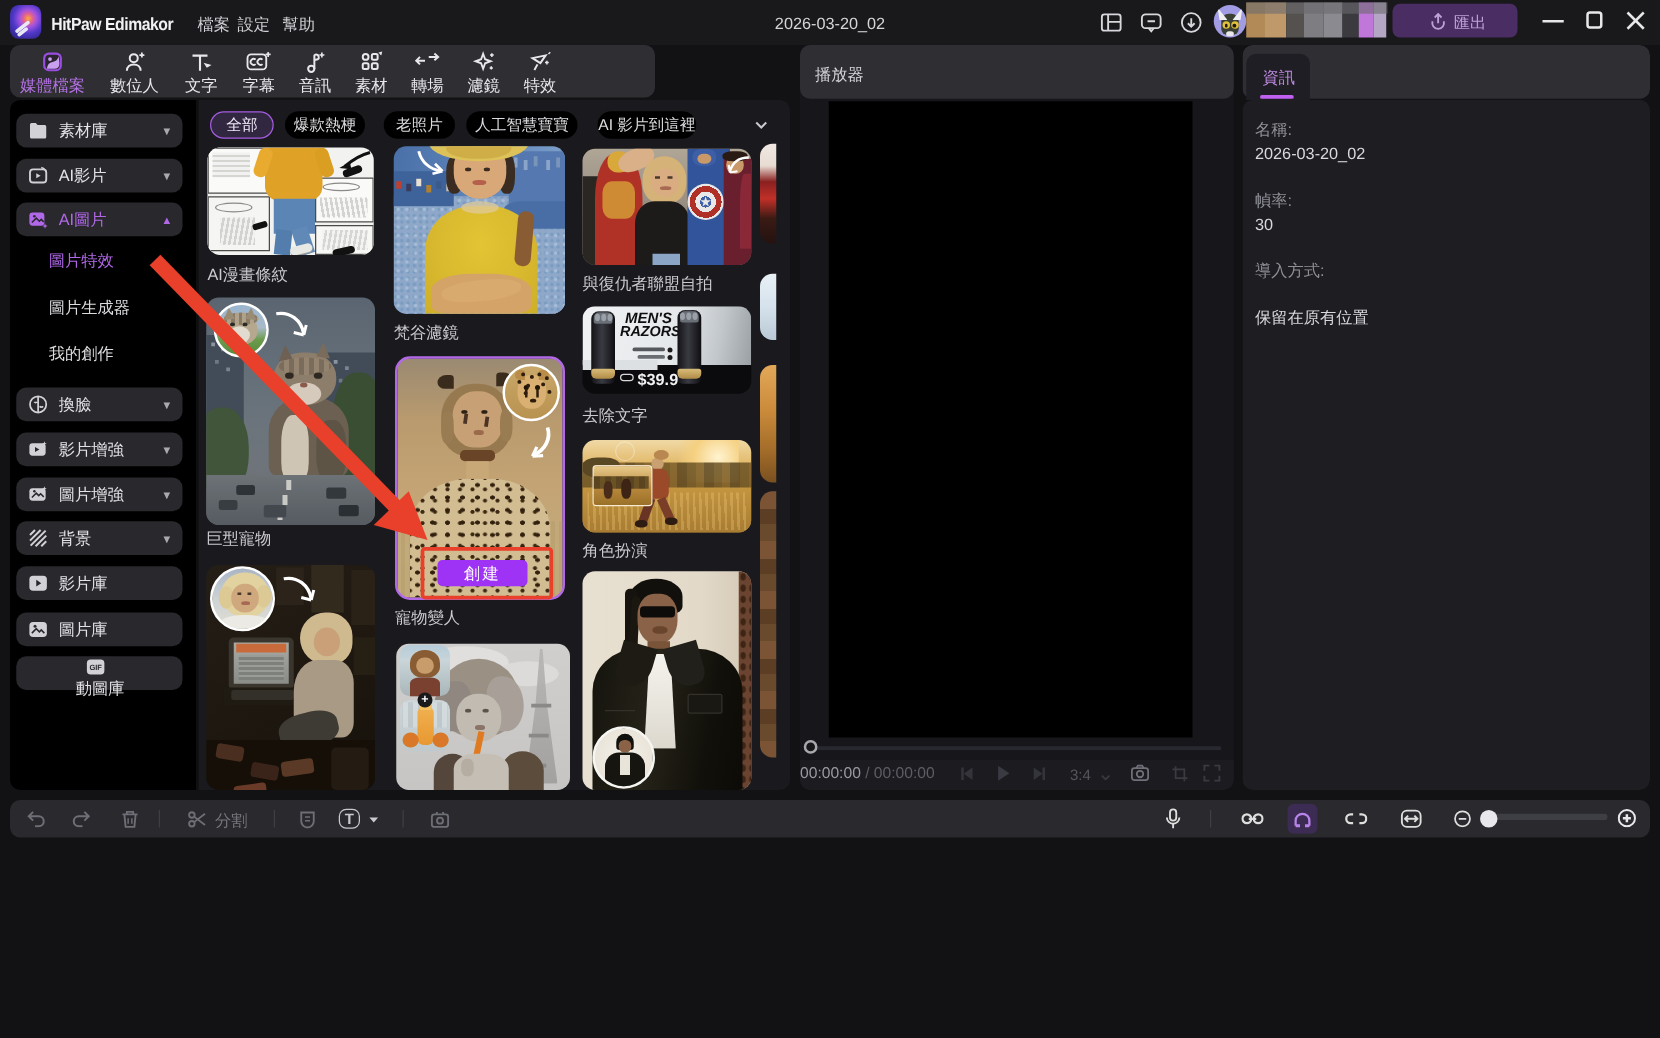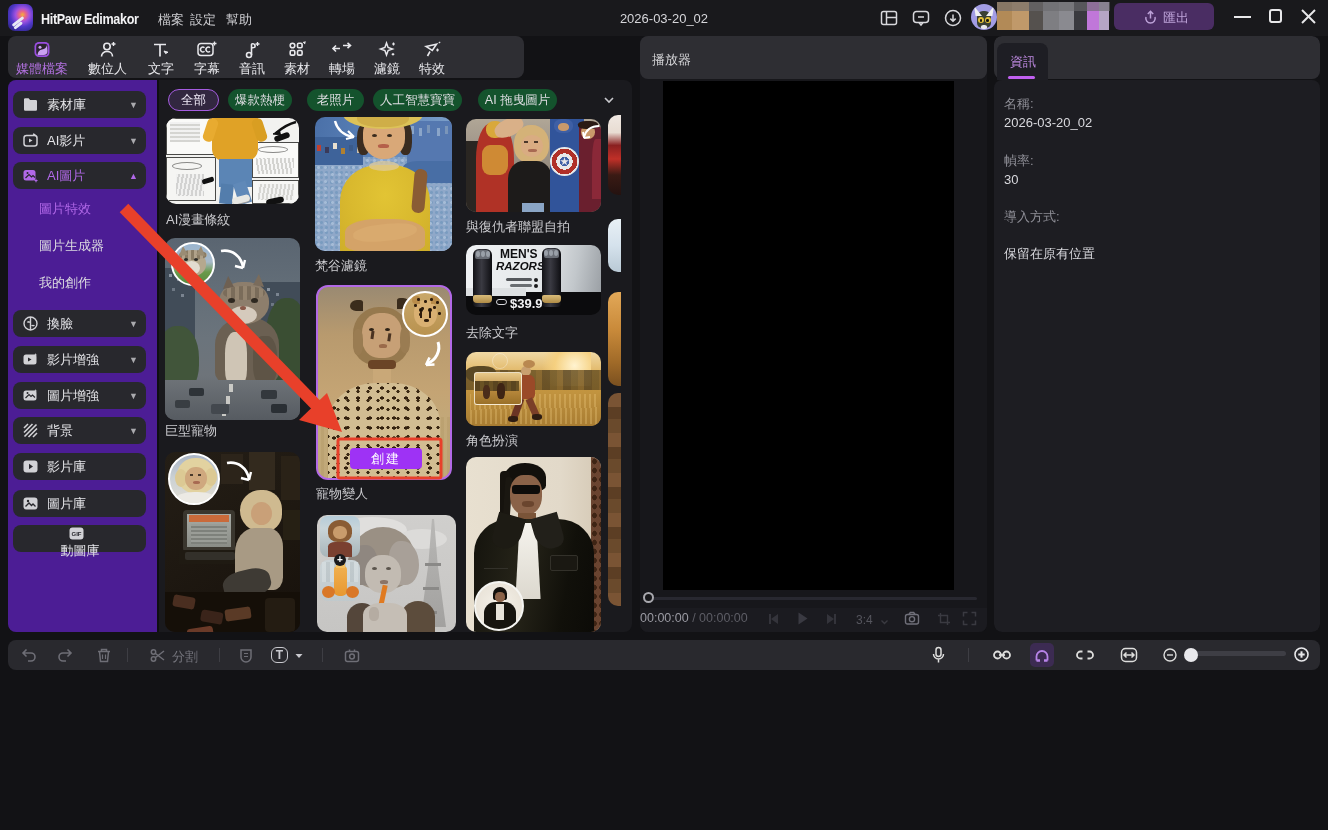--- a/index.html
+++ b/index.html
@@ -19,30 +19,30 @@
 
 
 #toolbar { position:absolute; left:8px; top:36px; width:516px; height:42px; background:#2e2e33; border-radius:8px; }
 .titem { position:absolute; top:4px; text-align:center; }
 .titem .tlabel { font-size:13px; color:#e8e8ec; margin-top:1px; }
 .titem.active .tlabel { color:#b472e2; }
 .ticon { height:19px; display:flex; align-items:flex-end; justify-content:center; }
 
 
 #leftpanel { position:absolute; left:8px; top:80px; width:624px; height:552px; background:#1a1a1e; border-radius:8px; overflow:hidden; }
-#sidebar { position:absolute; left:0; top:0; width:149px; height:552px; background:#4c1d95; }
+#sidebar { position:absolute; left:0; top:0; width:149px; height:552px; background:#000000; }
 .sbtn { position:absolute; left:5px; width:133px; height:27px; background:#28282d; border-radius:8px; display:flex; align-items:center; padding:0 8px 0 9px; }
 .sbtn .sic { width:17px; height:17px; margin-right:8px; flex:none; }
 .sbtn .stxt { font-size:13px; color:#e4e4e8; flex:1; }
 .sbtn .caret { color:#aaaaae; font-size:9px; }
 .ssub { position:absolute; left:31px; font-size:13px; color:#dddde1; }
 #sdivider { position:absolute; left:145px; top:0; width:2px; height:552px; background:#141417; }
 
 #content { position:absolute; left:147px; top:0; width:477px; height:552px; }
-.chip { position:absolute; top:9px; height:22px; border-radius:11px; background:#14532d; color:#dcdce0;
+.chip { position:absolute; top:9px; height:22px; border-radius:11px; background:#000000; color:#dcdce0;
   font-size:12.5px; display:flex; align-items:center; justify-content:center; }
 .chip.sel { background:#322740; border:1px solid #a55ce0; color:#f0eaf8; }
 .card { position:absolute; border-radius:10px; overflow:hidden; }
 .clabel { position:absolute; font-size:13px; color:#cbcbcf; }
 .inset-circle { position:absolute; border-radius:50%; border:2px solid #fff; overflow:hidden; }
 
 
 #player { position:absolute; left:640px; top:36px; width:347px; height:596px; background:#17171b; border-radius:8px; }
 #player-head { position:absolute; left:0; top:0; width:347px; height:43px; background:#2e2e33; border-radius:8px; }
 #player-head span { position:absolute; left:12px; top:15px; font-size:13px; color:#d5d5d8; }
@@ -330,21 +330,21 @@
           </svg>
         <span class="stxt">動圖庫</span>
       </div>
     </div>
     <div id="sdivider" style="position:absolute;left:149px;top:0;width:2px;height:552px;background:#0f0f12;"></div>
     <div id="content">
       <div class="chip sel" style="left:13px;width:51px;">全部</div>
       <div class="chip" style="left:73px;width:64px;">爆款熱梗</div>
       <div class="chip" style="left:152px;width:57px;">老照片</div>
       <div class="chip" style="left:218px;width:89px;">人工智慧寶寶</div>
-      <div class="chip" style="left:323px;width:79px;">AI 拖曳圖片</div>
+      <div class="chip" style="left:323px;width:79px;">AI 影片到這裡</div>
       <svg class="abs" style="left:447px;top:13px;" width="14" height="14" viewBox="0 0 14 14" fill="none" stroke="#c9c9cd" stroke-width="1.6">
           <path d="M3 5 l4 4 4-4"></path>
         </svg>
 
       <div class="card" style="left:453px;top:35px;width:13px;height:80px;border-radius:10px 0 0 10px;background:linear-gradient(#f0e8e2 0%,#e8dcd2 22%,#8a2020 38%,#c03028 55%,#3a1a14 75%,#241210 100%);"></div>
       <div class="card" style="left:453px;top:139px;width:13px;height:53px;border-radius:10px 0 0 10px;background:linear-gradient(#e8f0f5 0%,#d5e2ec 50%,#b9c9d5 100%);"></div>
       <div class="card" style="left:453px;top:212px;width:13px;height:94px;border-radius:10px 0 0 10px;background:linear-gradient(#e2a858 0%,#c98a3a 40%,#a06a28 75%,#7a5020 100%);"></div>
       <div class="card" style="left:453px;top:313px;width:13px;height:213px;border-radius:10px 0 0 10px;background:repeating-linear-gradient(#7a5434 0 14px,#5c3e24 14px 26px,#6a4a2c 26px 40px);"></div>
 
       <div class="card" style="left:11px;top:38px;width:133px;height:86px;background:#f2f2f0;">
@@ -560,21 +560,21 @@
         <svg class="abs" style="left:112px;top:4px;" width="24" height="22" viewBox="0 0 24 22" fill="none" stroke="#fff" stroke-width="2">
             <path d="M21 3 C13 3 8 7 6 14"></path>
             <path d="M6 15 l-1-6 M6 15 l6-1" stroke-width="1.8"></path>
           </svg>
       </div>
       <div class="clabel" style="left:311px;top:138px;">與復仇者聯盟自拍</div>
 
       <div class="card" style="left:311px;top:165px;width:135px;height:70px;background:#0b0b0d;">
         <div class="abs" style="left:0;top:0;width:135px;height:47px;background:linear-gradient(100deg,#f0f2f4 0%,#e5e8ea 55%,#c2c7cb 80%,#9ba0a5 100%);"></div>
         <div class="abs" style="left:0;top:43px;width:60px;height:8px;background:#dde0e2;"></div>
-        <div class="abs" style="left:34px;top:2px;width:36px;text-align:right;font-size:12px;font-weight:bold;color:#0e0e10;">MEN'S</div>
+        <div class="abs" style="left:34px;top:2px;width:36px;text-align:right;font-size:12px;font-weight:bold;font-style:italic;color:#0e0e10;">MEN'S</div>
         <div class="abs" style="left:30px;top:15px;width:40px;text-align:right;font-size:11.5px;font-weight:bold;font-style:italic;color:#0e0e10;">RAZORS</div>
         <div class="abs" style="left:40px;top:33px;width:26px;height:3px;background:#55585c;border-radius:2px;"></div>
         <div class="abs" style="left:68px;top:33px;width:4px;height:4px;background:#1a1a1c;border-radius:50%;"></div>
         <div class="abs" style="left:44px;top:39px;width:22px;height:3px;background:#6a6e72;border-radius:2px;"></div>
         <div class="abs" style="left:68px;top:39px;width:4px;height:4px;background:#1a1a1c;border-radius:50%;"></div>
         <div class="abs" style="left:7px;top:4px;width:19px;height:58px;background:linear-gradient(90deg,#121216,#3a3a42 45%,#0e0e12);border-radius:6px 6px 4px 4px;"></div>
         <div class="abs" style="left:9px;top:5px;width:15px;height:9px;background:#6a6e76;border-radius:4px 4px 2px 2px;"></div>
         <div class="abs" style="left:10px;top:6px;width:4px;height:6px;background:#9aa0a8;border-radius:50%;box-shadow:5px 0 #9aa0a8,10px 0 #9aa0a8;"></div>
         <div class="abs" style="left:7px;top:50px;width:19px;height:8px;background:linear-gradient(#d9bc7a,#b08c46);border-radius:2px 2px 4px 4px;"></div>
         <div class="abs" style="left:76px;top:3px;width:19px;height:59px;background:linear-gradient(90deg,#121216,#3a3a42 45%,#0e0e12);border-radius:6px 6px 4px 4px;"></div>

